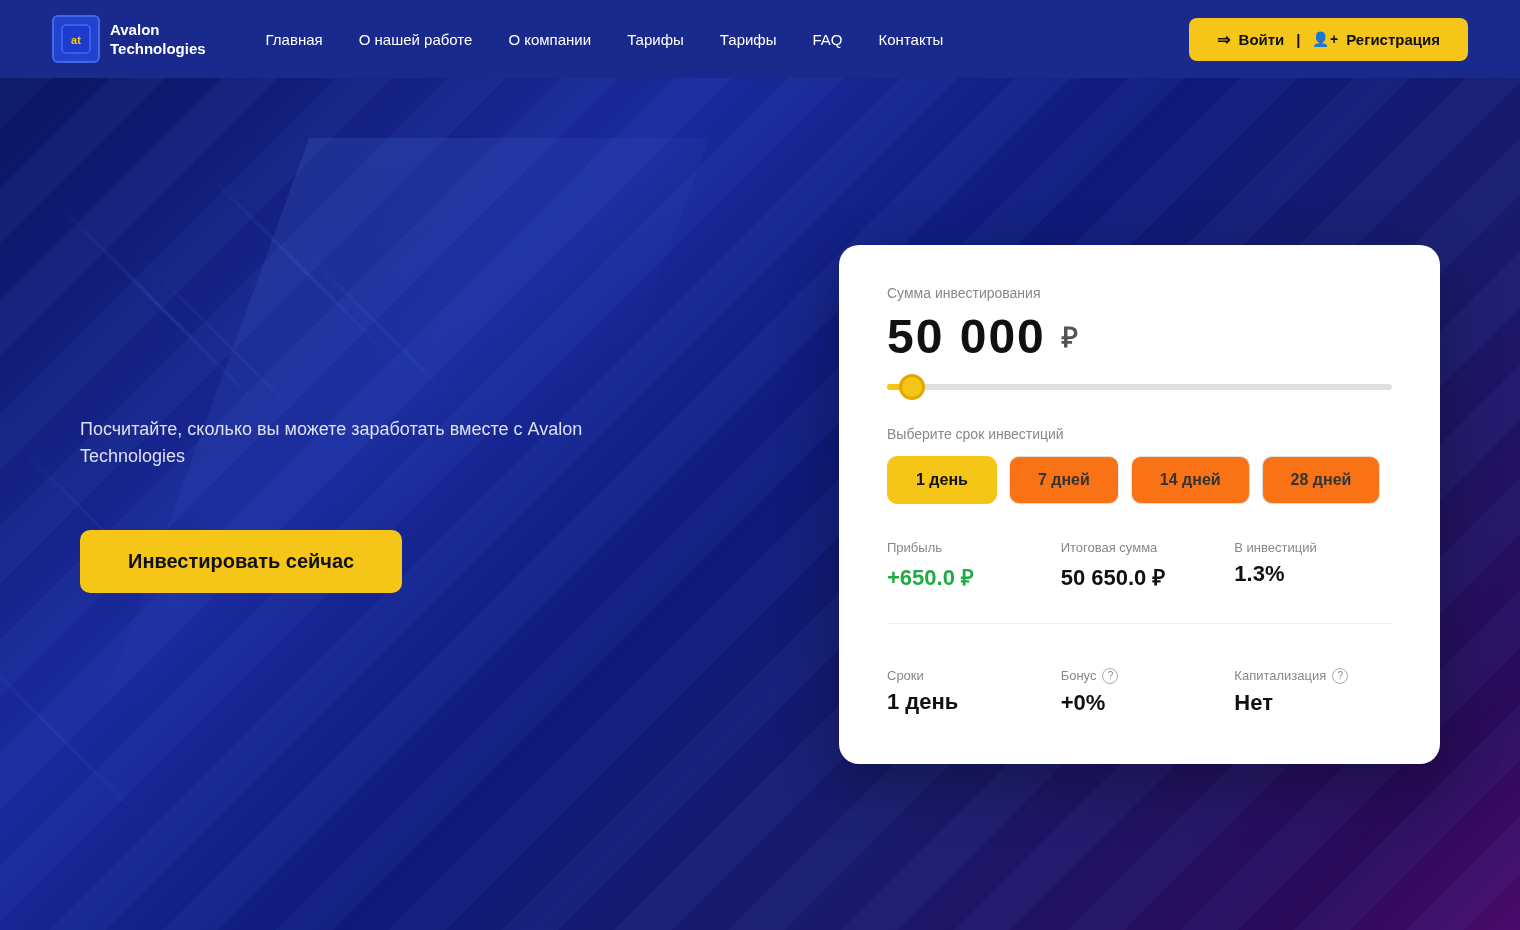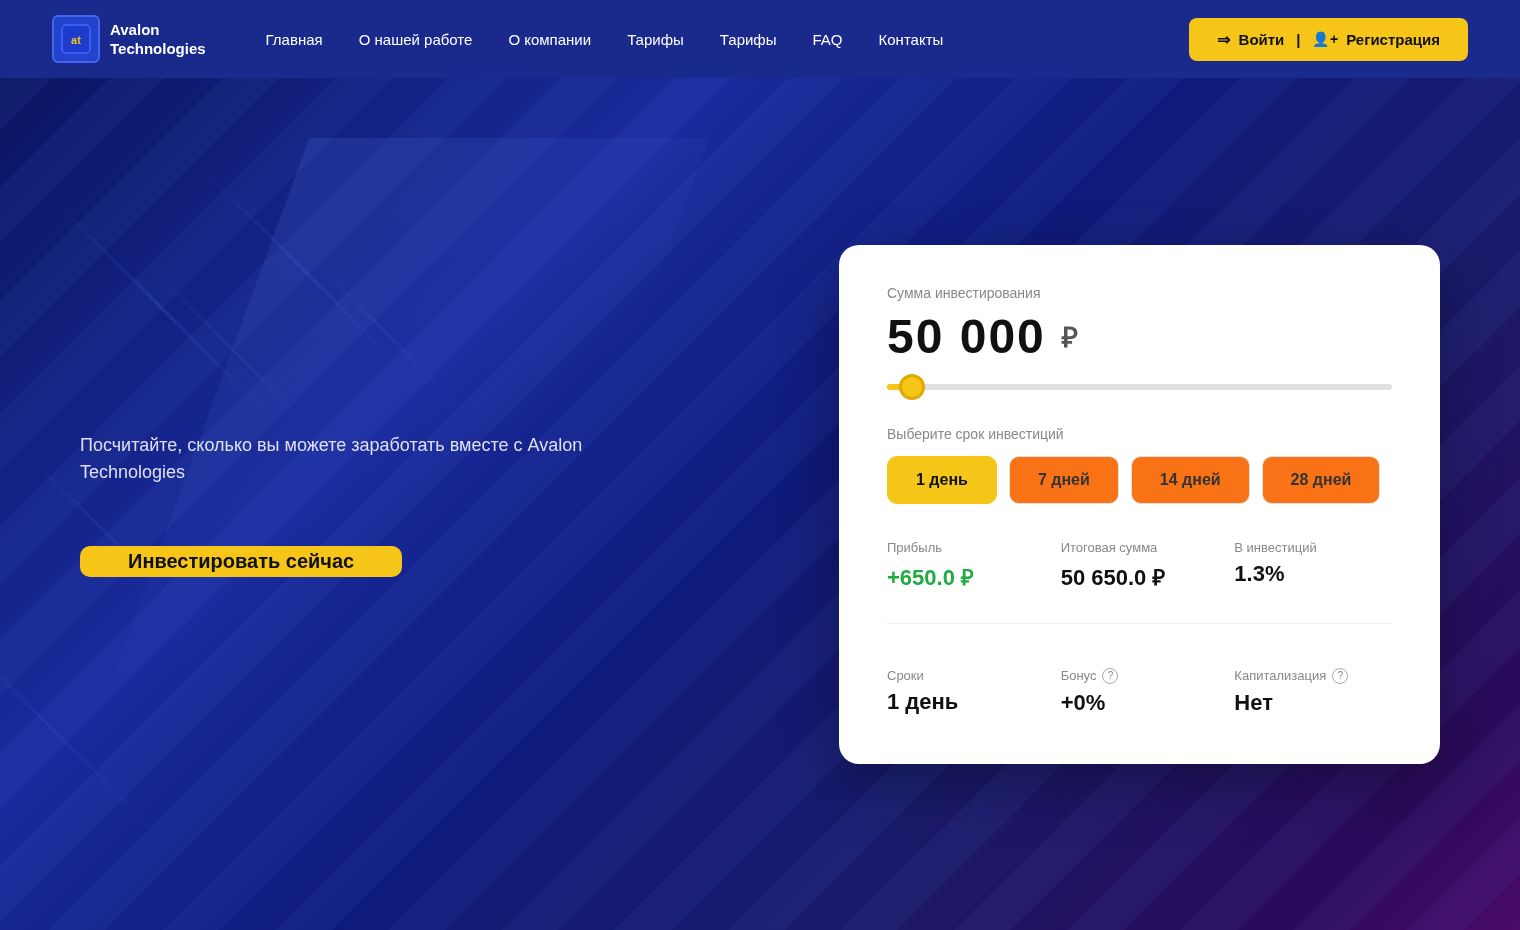--- a/index.html
+++ b/index.html
@@ -137,21 +137,21 @@
       font-size: 18px;
       font-weight: 400;
       line-height: 1.5;
       margin-bottom: 60px;
     }
     .invest-btn {
       background: #f5c518;
       color: #111;
       border: none;
       border-radius: 10px;
-      padding: 4px 48px;
+      padding: 20px 48px;
       font-size: 20px;
       font-weight: 700;
       cursor: pointer;
       display: inline-block;
     }
 
     
     .hero-right {
       flex: 1;
       display: flex;

